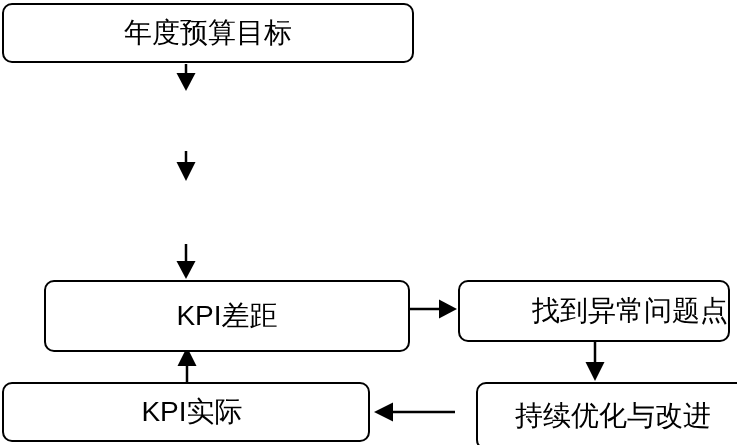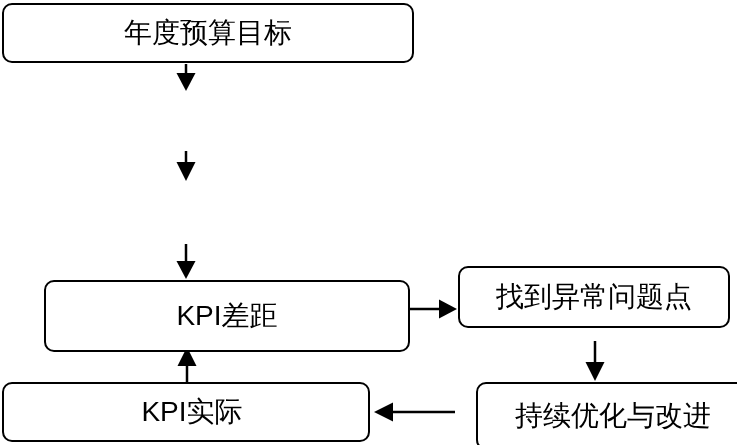--- a/index.html
+++ b/index.html
@@ -29,21 +29,21 @@
     line-height: 1;
     white-space: nowrap;
   }
   
   .n1 { left: 2px;   top: 3px;   width: 412px; height: 60px; }
   .n2 { left: 2px;   top: 92px;  width: 366px; height: 58px; }
   .n3 { left: 2px;   top: 183px; width: 366px; height: 60px; }
   .n4 { left: 2px;   top: 280px; width: 366px; height: 72px; margin-left: 42px; }
   .n5 { left: 2px;   top: 382px; width: 368px; height: 60px; padding-left: 12px; }
   
-  .n6 { left: 458px; top: 266px; width: 272px; height: 62px; }
+  .n6 { left: 458px; top: 280px; width: 272px; height: 62px; justify-content: flex-end; }
   .n7 { left: 476px; top: 382px; width: 274px; height: 68px; }
 
   #edges {
     position: absolute;
     left: 0; top: 0;
     width: 737px;
     height: 445px;
     pointer-events: none;
   }
   #edges line {

